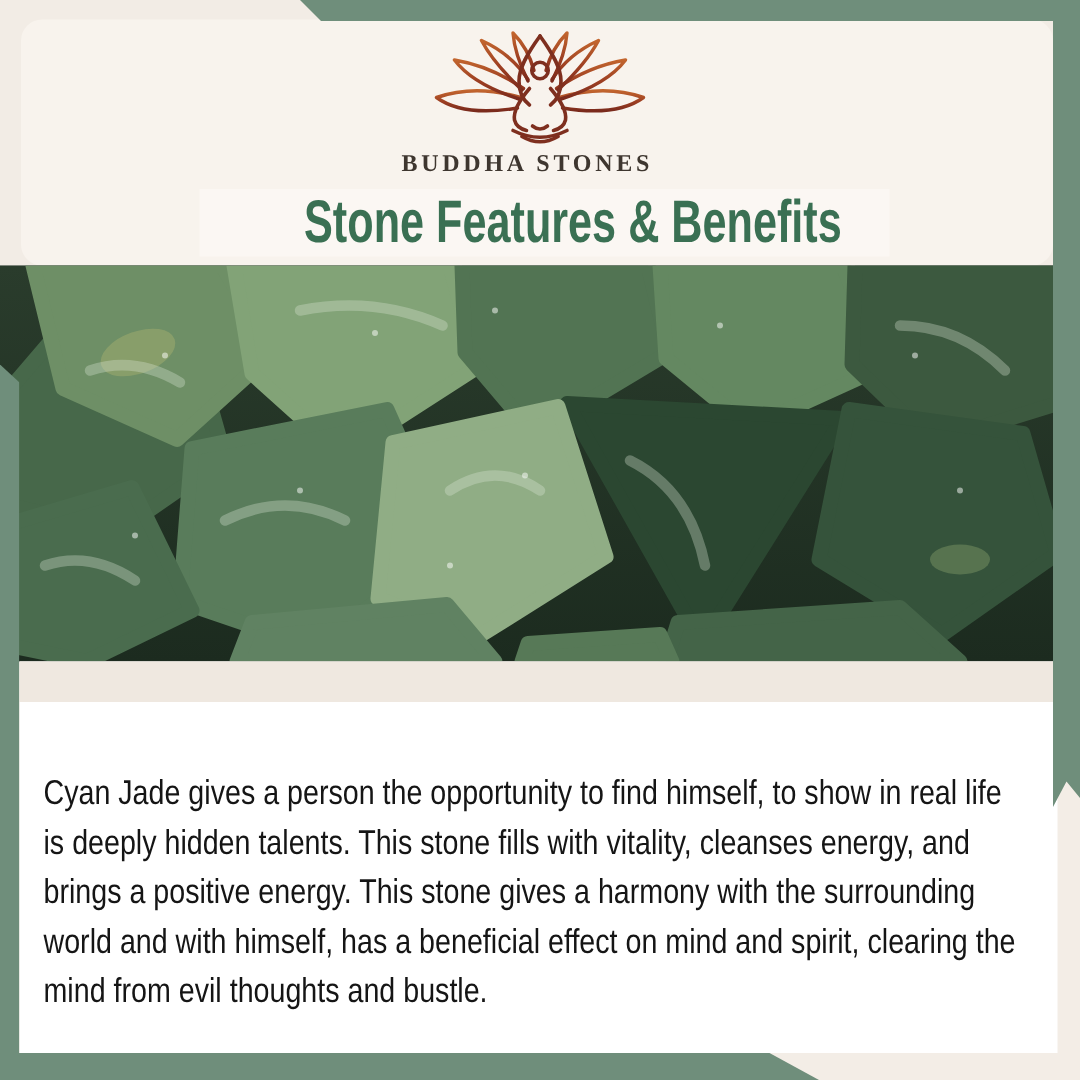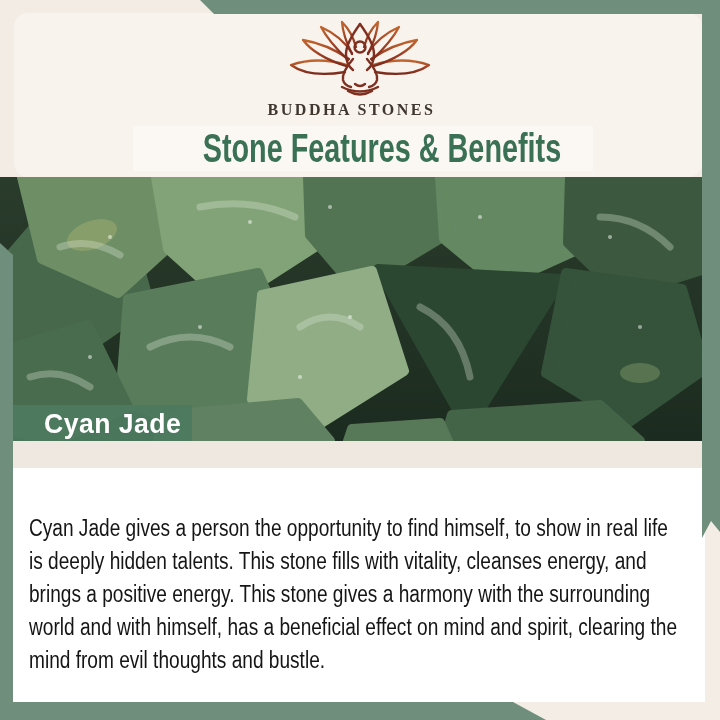--- a/index.html
+++ b/index.html
@@ -146,23 +146,20 @@
         <circle cx="610" cy="60" r="2"></circle>
           <circle cx="200" cy="150" r="2"></circle>
         <circle cx="350" cy="140" r="2"></circle>
           <circle cx="640" cy="150" r="2"></circle>
         <circle cx="90" cy="180" r="2"></circle>
           <circle cx="300" cy="200" r="2"></circle>
       </g>
     </svg>
   </div>
 
-  <div class="stone-label">
-    <span>Cyan Jade</span>
-  </div>
 
   <div class="desc-card">
     <div class="desc-topstrip"></div>
 
 
     <div class="paragraph">
       <div class="para-line">Cyan Jade gives a person the opportunity to find himself, to show in real life</div>
       <div class="para-line">is deeply hidden talents. This stone fills with vitality, cleanses energy, and</div>
       <div class="para-line">brings a positive energy. This stone gives a harmony with the surrounding</div>
       <div class="para-line">world and with himself, has a beneficial effect on mind and spirit, clearing the</div>

